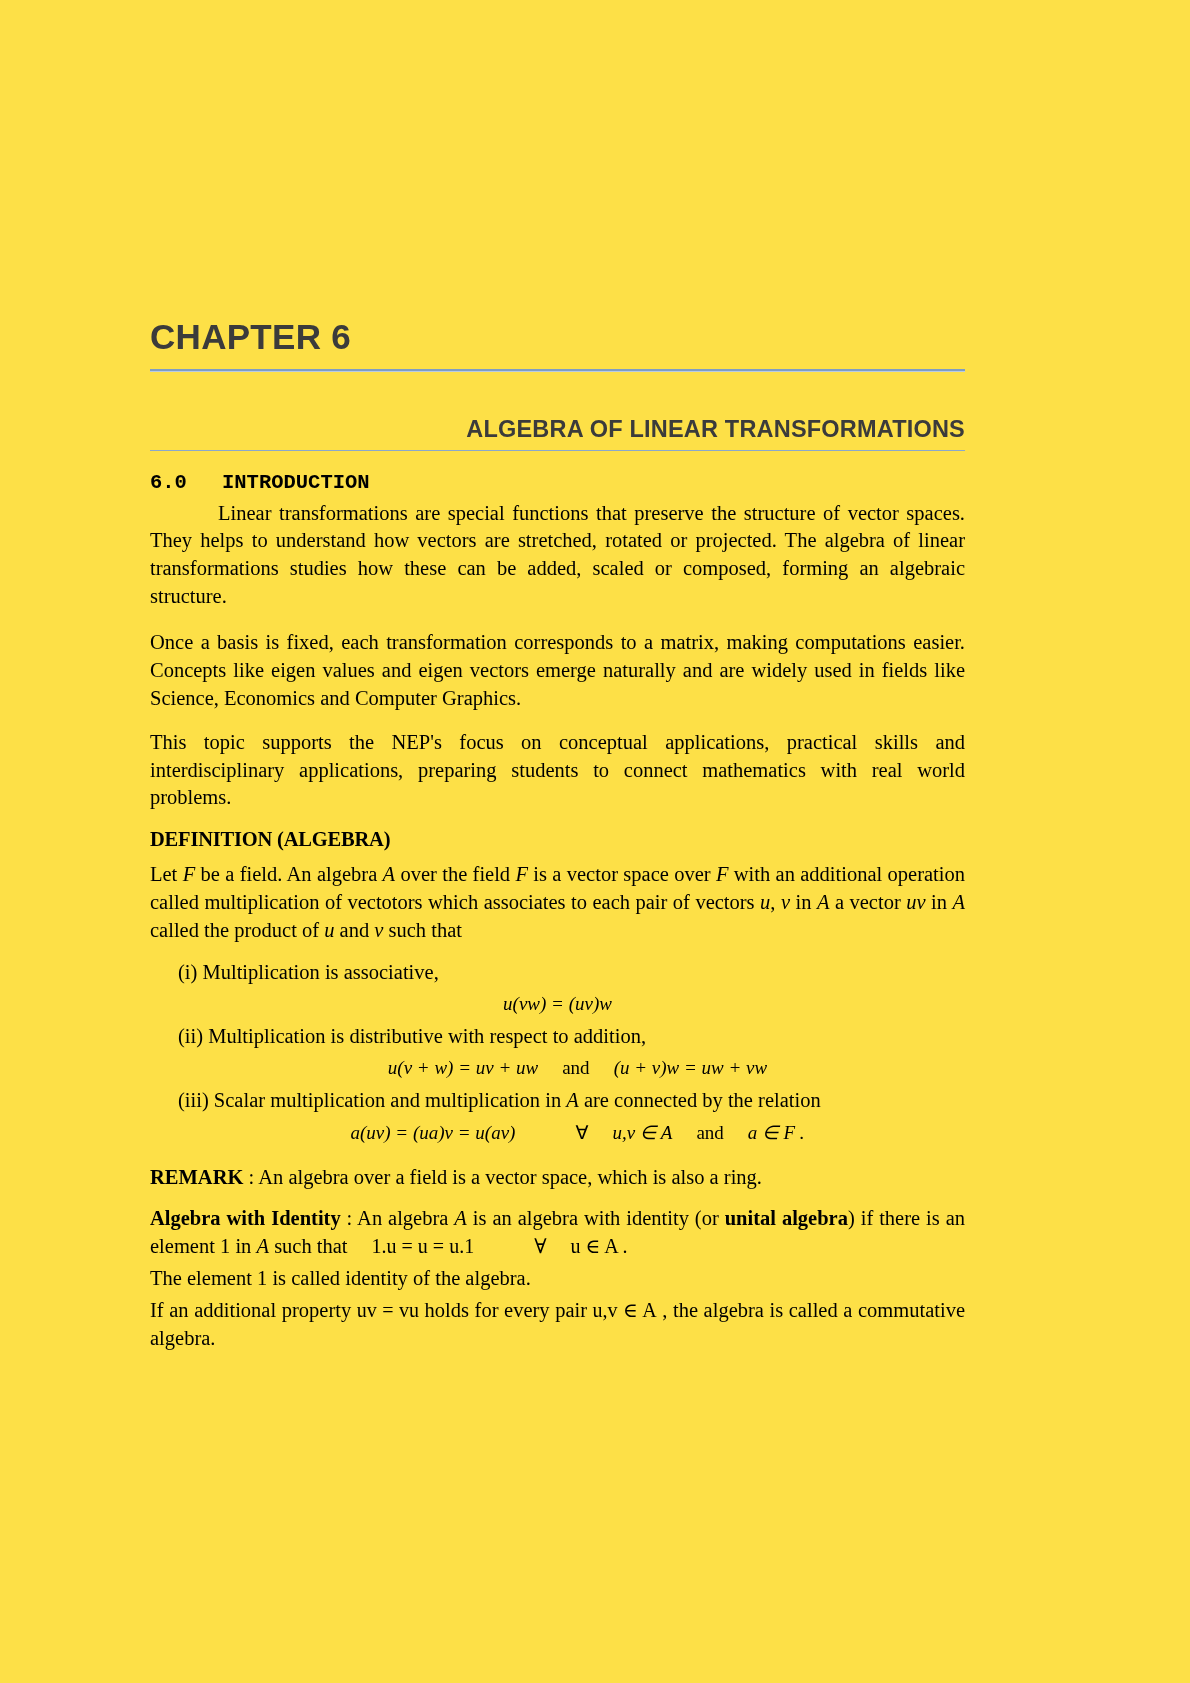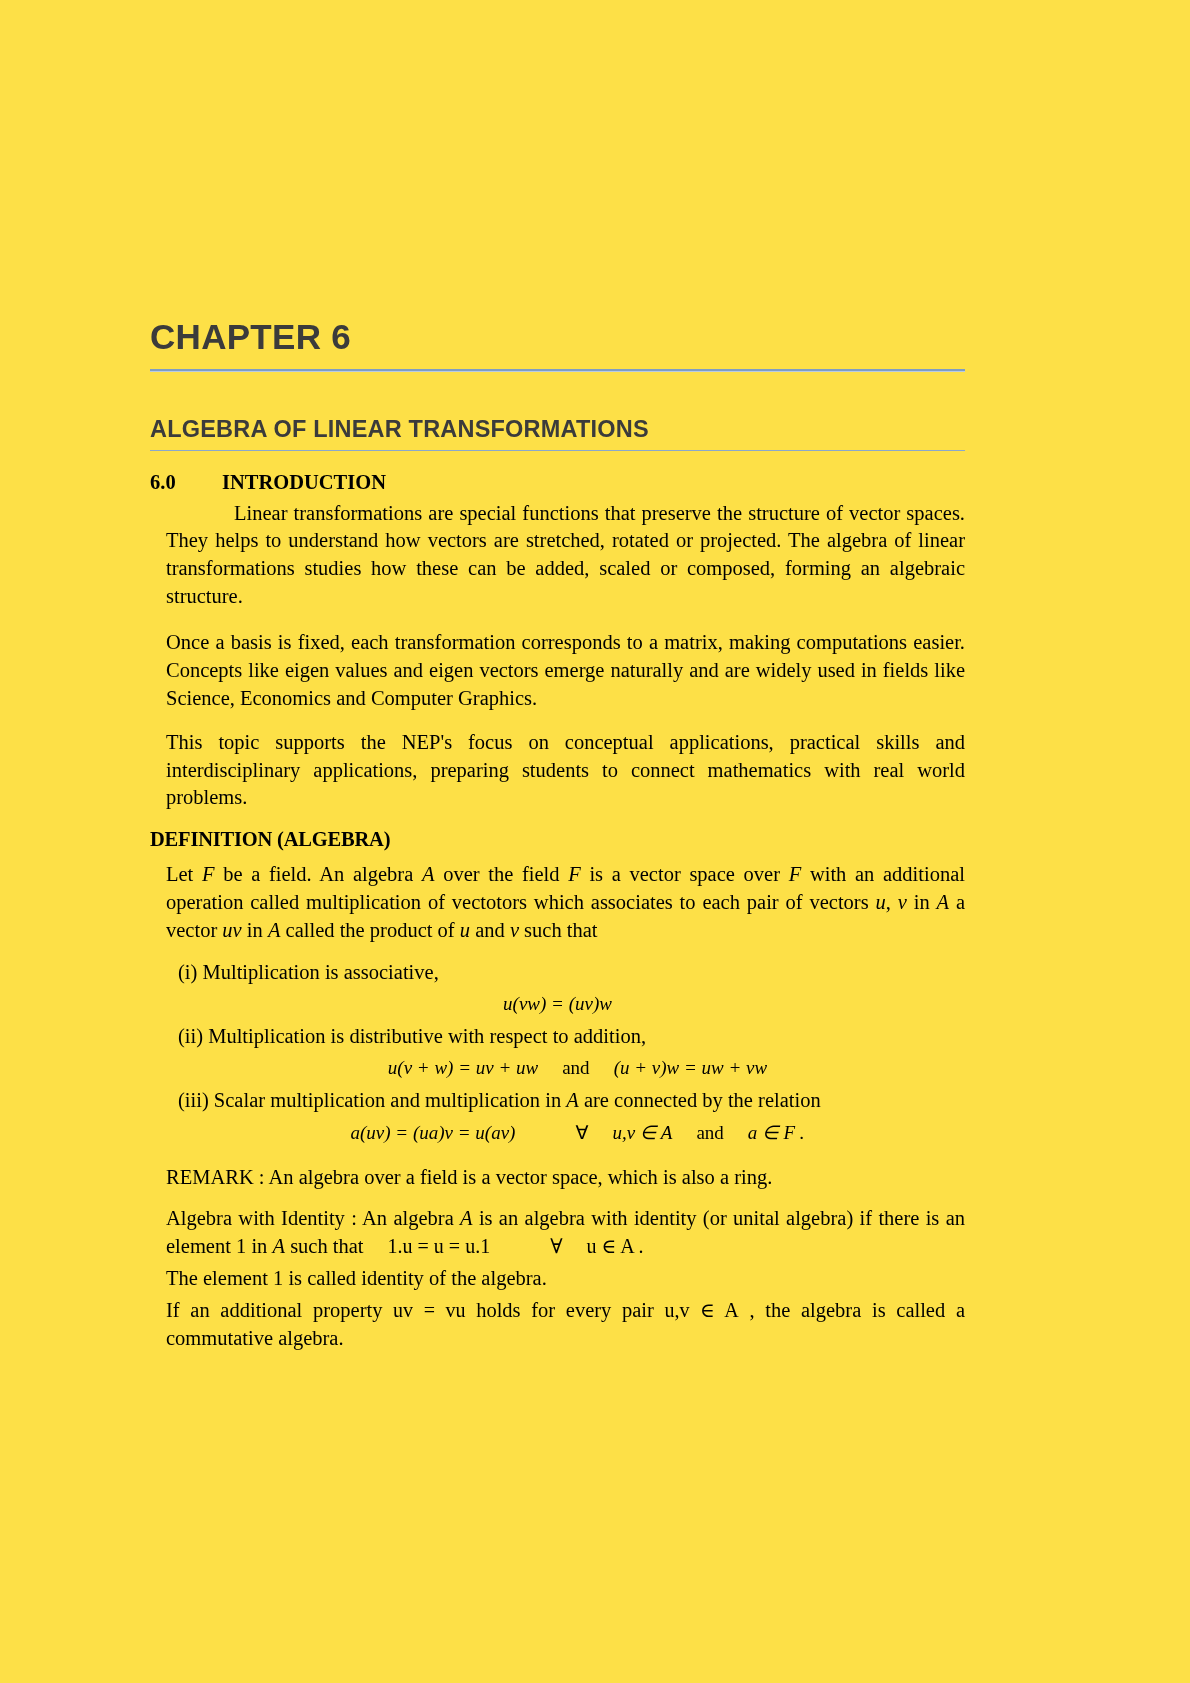--- a/index.html
+++ b/index.html
@@ -43,52 +43,54 @@
     margin: 0;
     width: 100%;
   }
   .section-title {
     font-family: "Liberation Sans", "DejaVu Sans", sans-serif;
     font-size: 23.5px;
     font-weight: bold;
     color: #3b3b3b;
     letter-spacing: 0.2px;
     margin: 44px 0 7px 0;
+    text-align: right;
   }
   .rule-thin {
     height: 0;
     border-top: 1.5px solid #8aa8cc;
     width: 100%;
     margin: 0 0 20px 0;
   }
 
   
   .subsec-head {
     font-weight: bold;
     font-size: 20.5px;
     margin: 6px 0 6px 0;
     display: flex;
+    font-family: Liberation Mono, monospace;
   }
   .subsec-num { width: 72px; flex: none; }
 
   
   p.body {
     font-size: 20.5px;
     line-height: 1.36;
     text-align: justify;
-    margin: 0 0 16px 16px;
+    margin: 0 0 16px 0;
     -webkit-hyphens: none;
     hyphens: none;
   }
   p.body.first { text-indent: 68px; margin-bottom: 18px; }
   p.tight { margin-bottom: 14px; }
   p.nogap { margin-bottom: 4px; }
 
   i, .it { font-style: italic; }
-  b, .bd { font-weight: normal; }
+  b, .bd { font-weight: bold; }
 
   .defn-head {
     font-size: 20.5px;
     font-weight: bold;
     margin: 5px 0 10px 0;
     letter-spacing: -0.2px;
   }
 
   
   .item {

